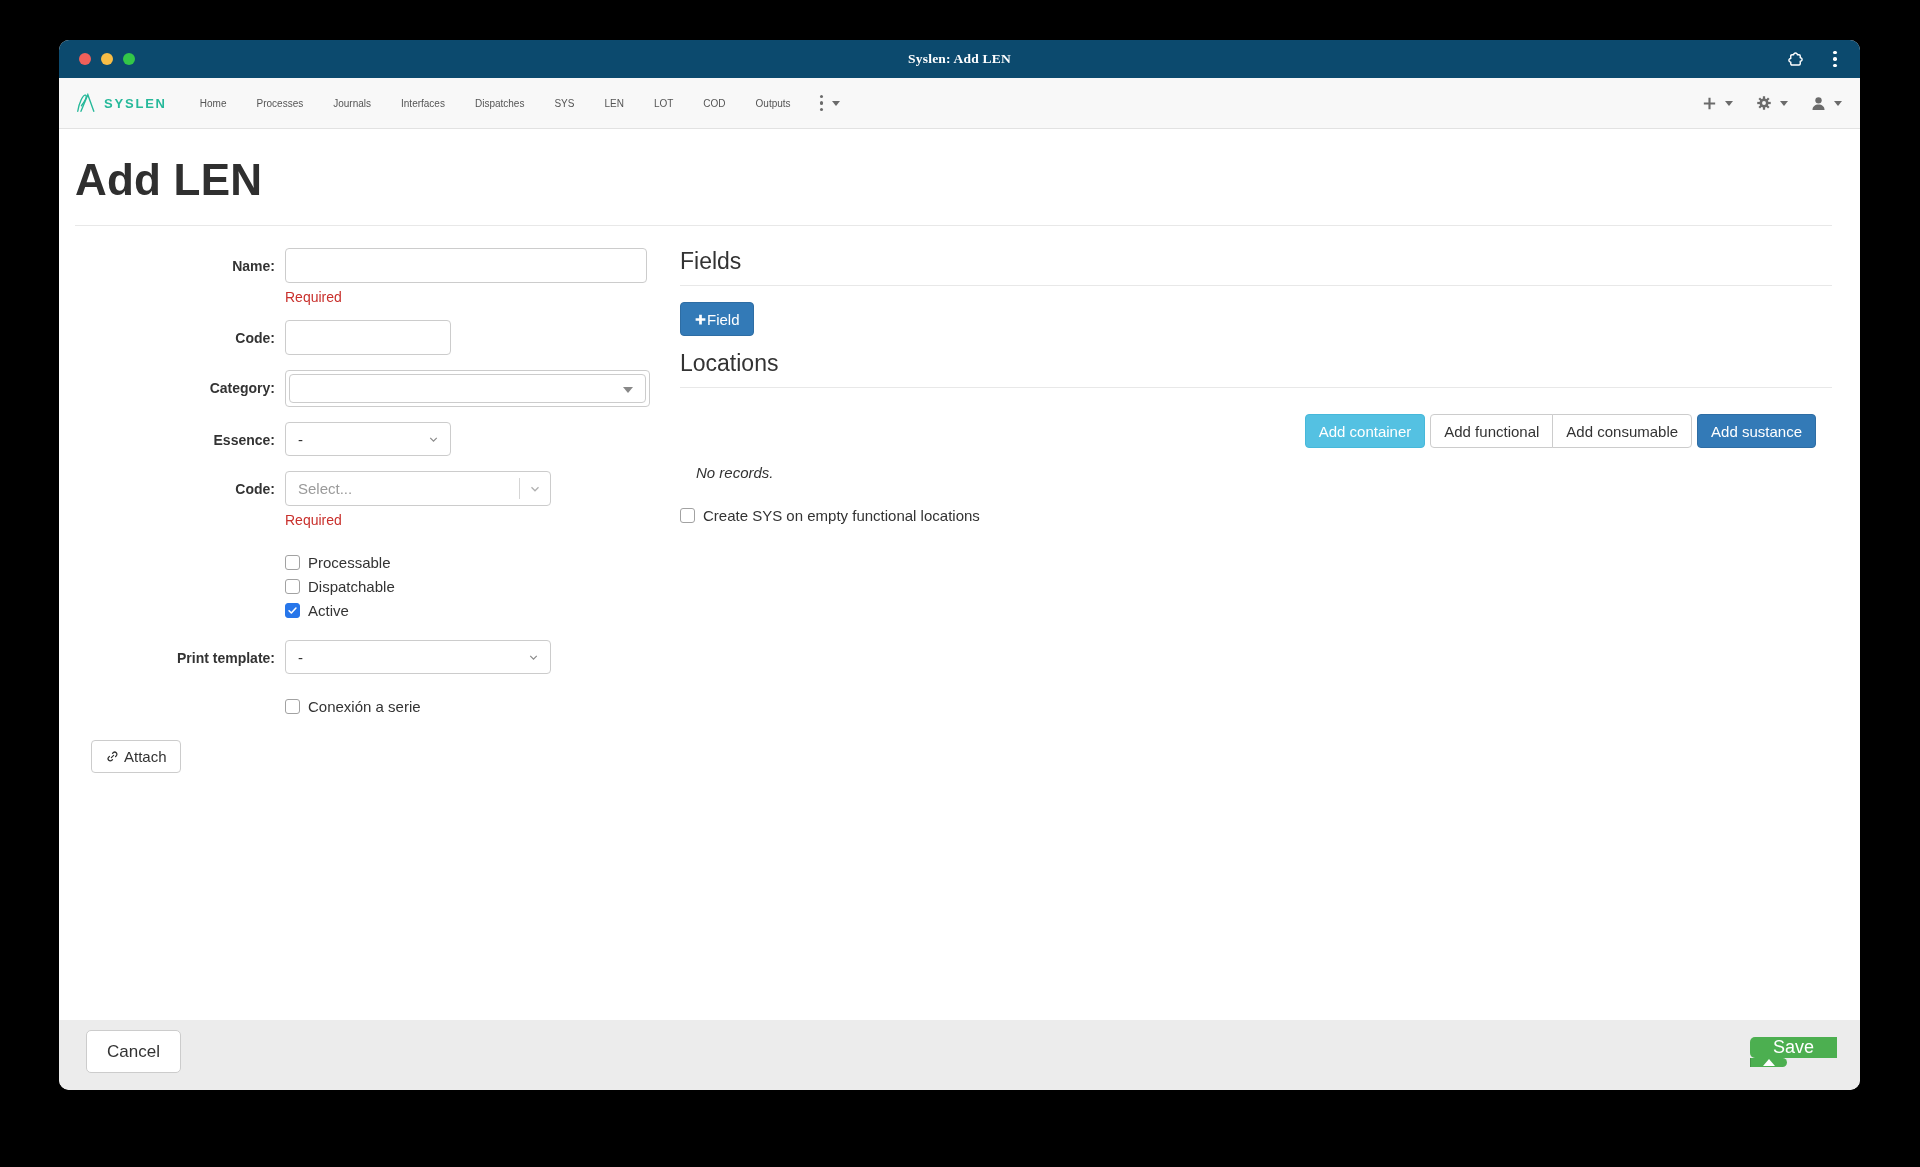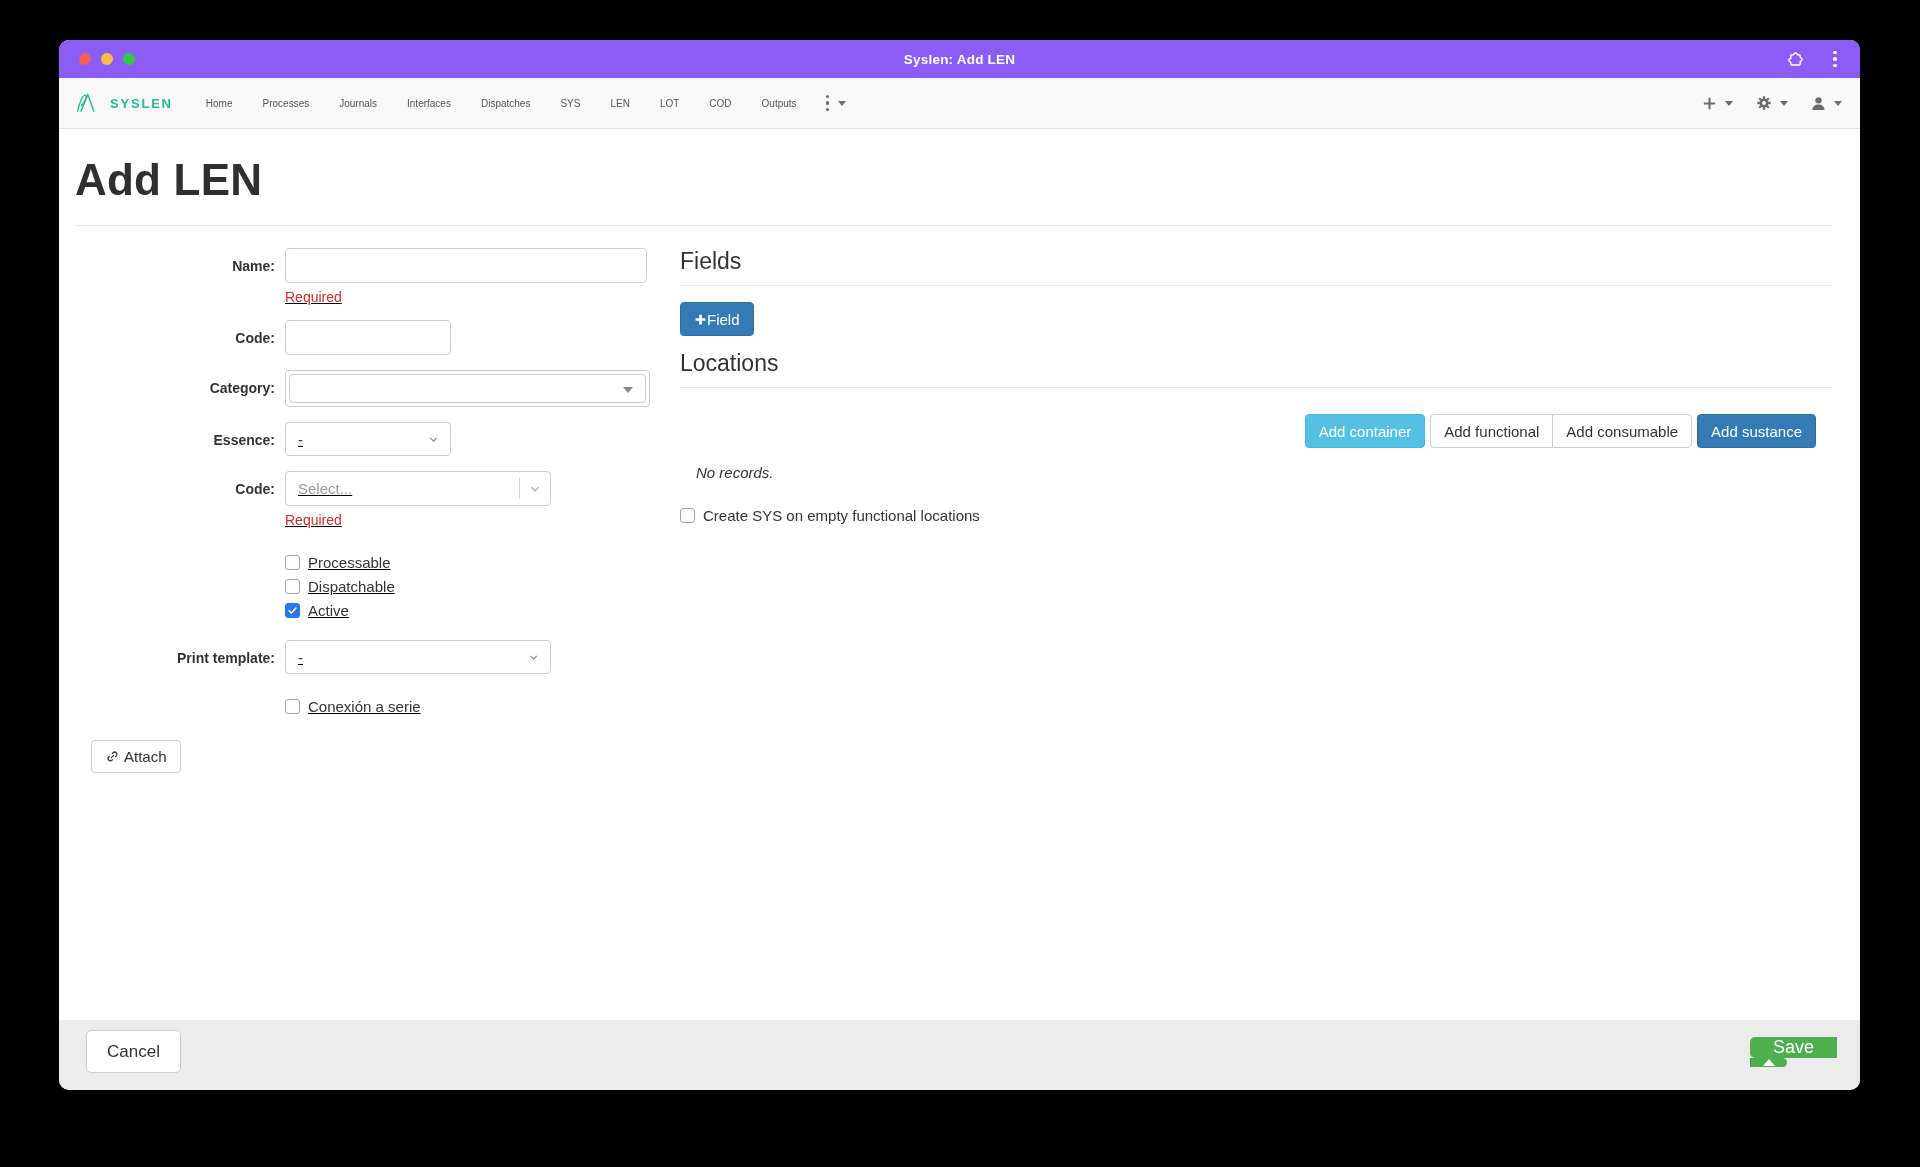--- a/index.html
+++ b/index.html
@@ -4,38 +4,38 @@
 <style>
   * { margin:0; padding:0; box-sizing:border-box; }
   html,body { width:1920px; height:1167px; background:#000; font-family:"Liberation Sans","DejaVu Sans",sans-serif; }
   .screen { position:relative; width:1920px; height:1167px; background:#000; overflow:hidden; }
 
   .window { position:absolute; left:59px; top:40px; width:1801px; height:1050px;
             border-radius:10px; background:#fff; box-shadow:0 8px 40px rgba(0,0,0,.6); overflow:hidden;
             display:flex; flex-direction:column; }
 
   
-  .titlebar { height:38px; background:#8b5cf6; flex:0 0 38px; position:relative;
-              display:flex; align-items:center; }
+  .titlebar { height:38px; background:#0c4a6e; flex:0 0 38px; position:relative;
+              display:flex; align-items:center;font-family:Liberation Serif, serif; }
   .lights { display:flex; gap:10px; margin-left:20px; }
   .light { width:12px; height:12px; border-radius:50%; }
   .light.red { background:#f0605a; }
   .light.yellow { background:#f8bd46; }
   .light.green { background:#33c748; }
   .tb-title { position:absolute; left:0; right:0; text-align:center; color:#fff;
               font-size:13.5px; font-weight:bold; letter-spacing:.2px; }
   .tb-right { position:absolute; right:14px; top:0; height:38px; display:flex; align-items:center; gap:18px; }
   .tb-icon { display:flex; align-items:center; justify-content:center; width:22px; height:22px; cursor:pointer; }
   .kebab { display:flex; flex-direction:column; gap:3px; align-items:center; }
   .kebab i { width:3.5px; height:3.5px; border-radius:50%; background:#fff; display:block; }
 
   
   .navbar { height:51px; flex:0 0 51px; background:#f8f8f8; border-bottom:1px solid #e2e2e2;
             display:flex; align-items:center; }
-  .brand { display:flex; align-items:center; gap:13px; margin-left:16px; cursor:pointer; }
+  .brand { display:flex; align-items:center; gap:7px; margin-left:16px; cursor:pointer; }
   .brand-text { color:#26b99a; font-size:13px; letter-spacing:1.8px; font-weight:bold; }
   .nav-items { display:flex; align-items:center; margin-left:18px; height:51px; }
   .nav-link { padding:15px 15px; line-height:51px; font-size:10px; color:#555; cursor:pointer; white-space:nowrap; }
   .nav-overflow { display:flex; align-items:center; gap:9px; padding:0 14px; cursor:pointer; }
   .kebab.gray i { background:#6b6b6b; width:3.5px; height:3.5px; }
   .caret-down { width:0; height:0; border-left:4.5px solid transparent; border-right:4.5px solid transparent;
                 border-top:5px solid #6b6b6b; display:inline-block; }
   .nav-actions { margin-left:auto; margin-right:18px; display:flex; align-items:center; gap:22px; }
   .nav-action { display:flex; align-items:center; gap:7px; cursor:pointer; }
 
@@ -45,21 +45,21 @@
   .rule { border:none; border-top:1px solid #e8e8e8; margin:0 0 22px 0; }
 
   .columns { display:flex; align-items:flex-start; }
   .col-left { width:585px; flex:0 0 585px; }
   .col-right { flex:1 1 auto; margin-left:20px; }
 
   
   .frow { display:flex; align-items:flex-start; margin-bottom:15px; }
   .flabel { width:200px; flex:0 0 200px; text-align:right; font-size:14px; font-weight:bold;
             color:#333; padding-top:10px; margin-right:10px; }
-  .fctrl { flex:1 1 auto;text-decoration:underline; }
+  .fctrl { flex:1 1 auto; }
   .tinput { height:35px; border:1px solid #ccc; border-radius:4px; background:#fff; font-size:15px;
             padding:0 10px; color:#333; outline:none; font-family:inherit; }
   .w-name { width:362px; }
   .w-code { width:166px; }
   .err { color:#c9302c; font-size:14px; margin-top:6px; }
 
   .select2 { width:365px; height:37px; border:1px solid #ccc; border-radius:4px; padding:3px; background:#fff; cursor:pointer; }
   .select2-inner { height:29px; border:1px solid #ccc; border-radius:4px; background:#fff;
                    position:relative; }
   .caret-solid { position:absolute; right:12px; top:12px; width:0; height:0;

